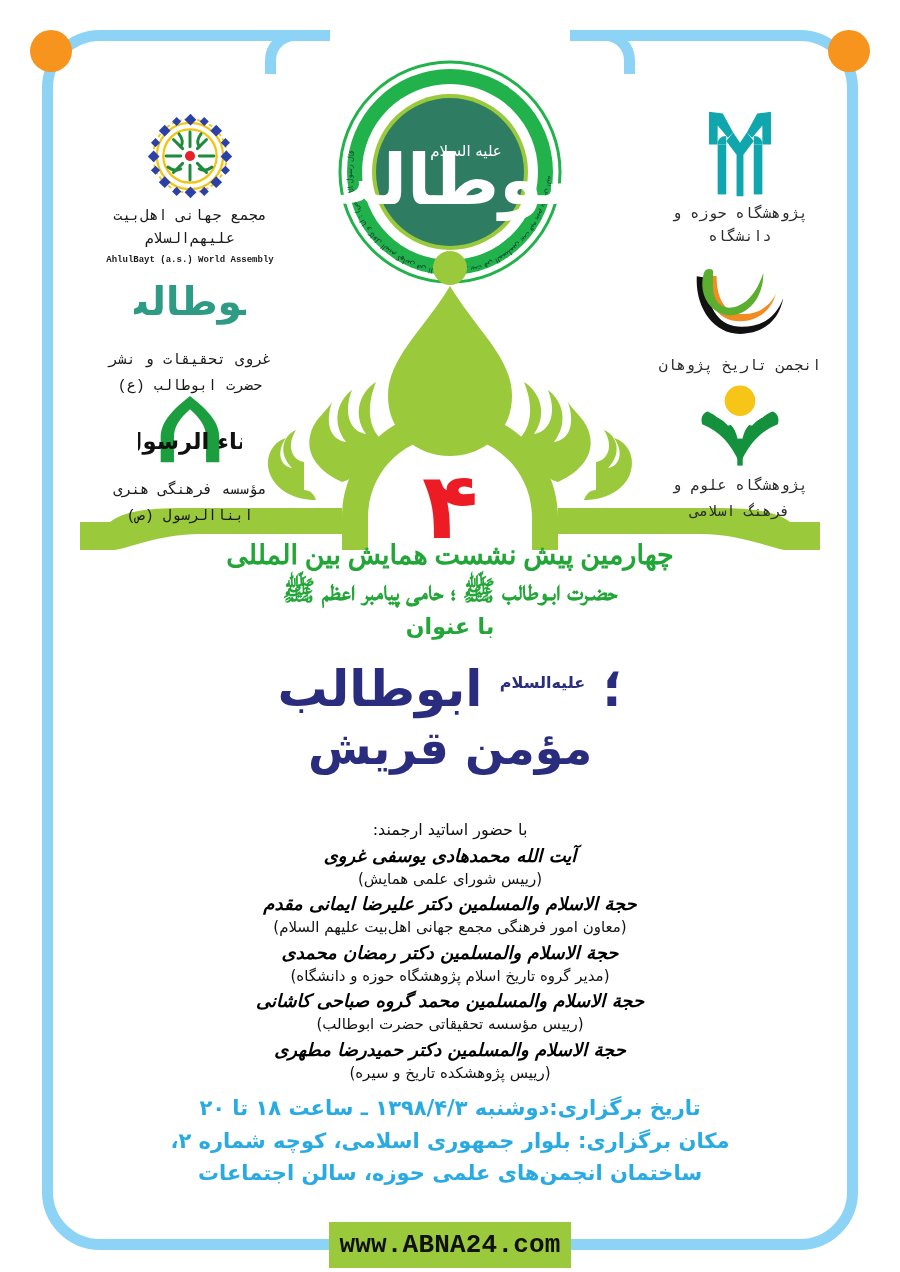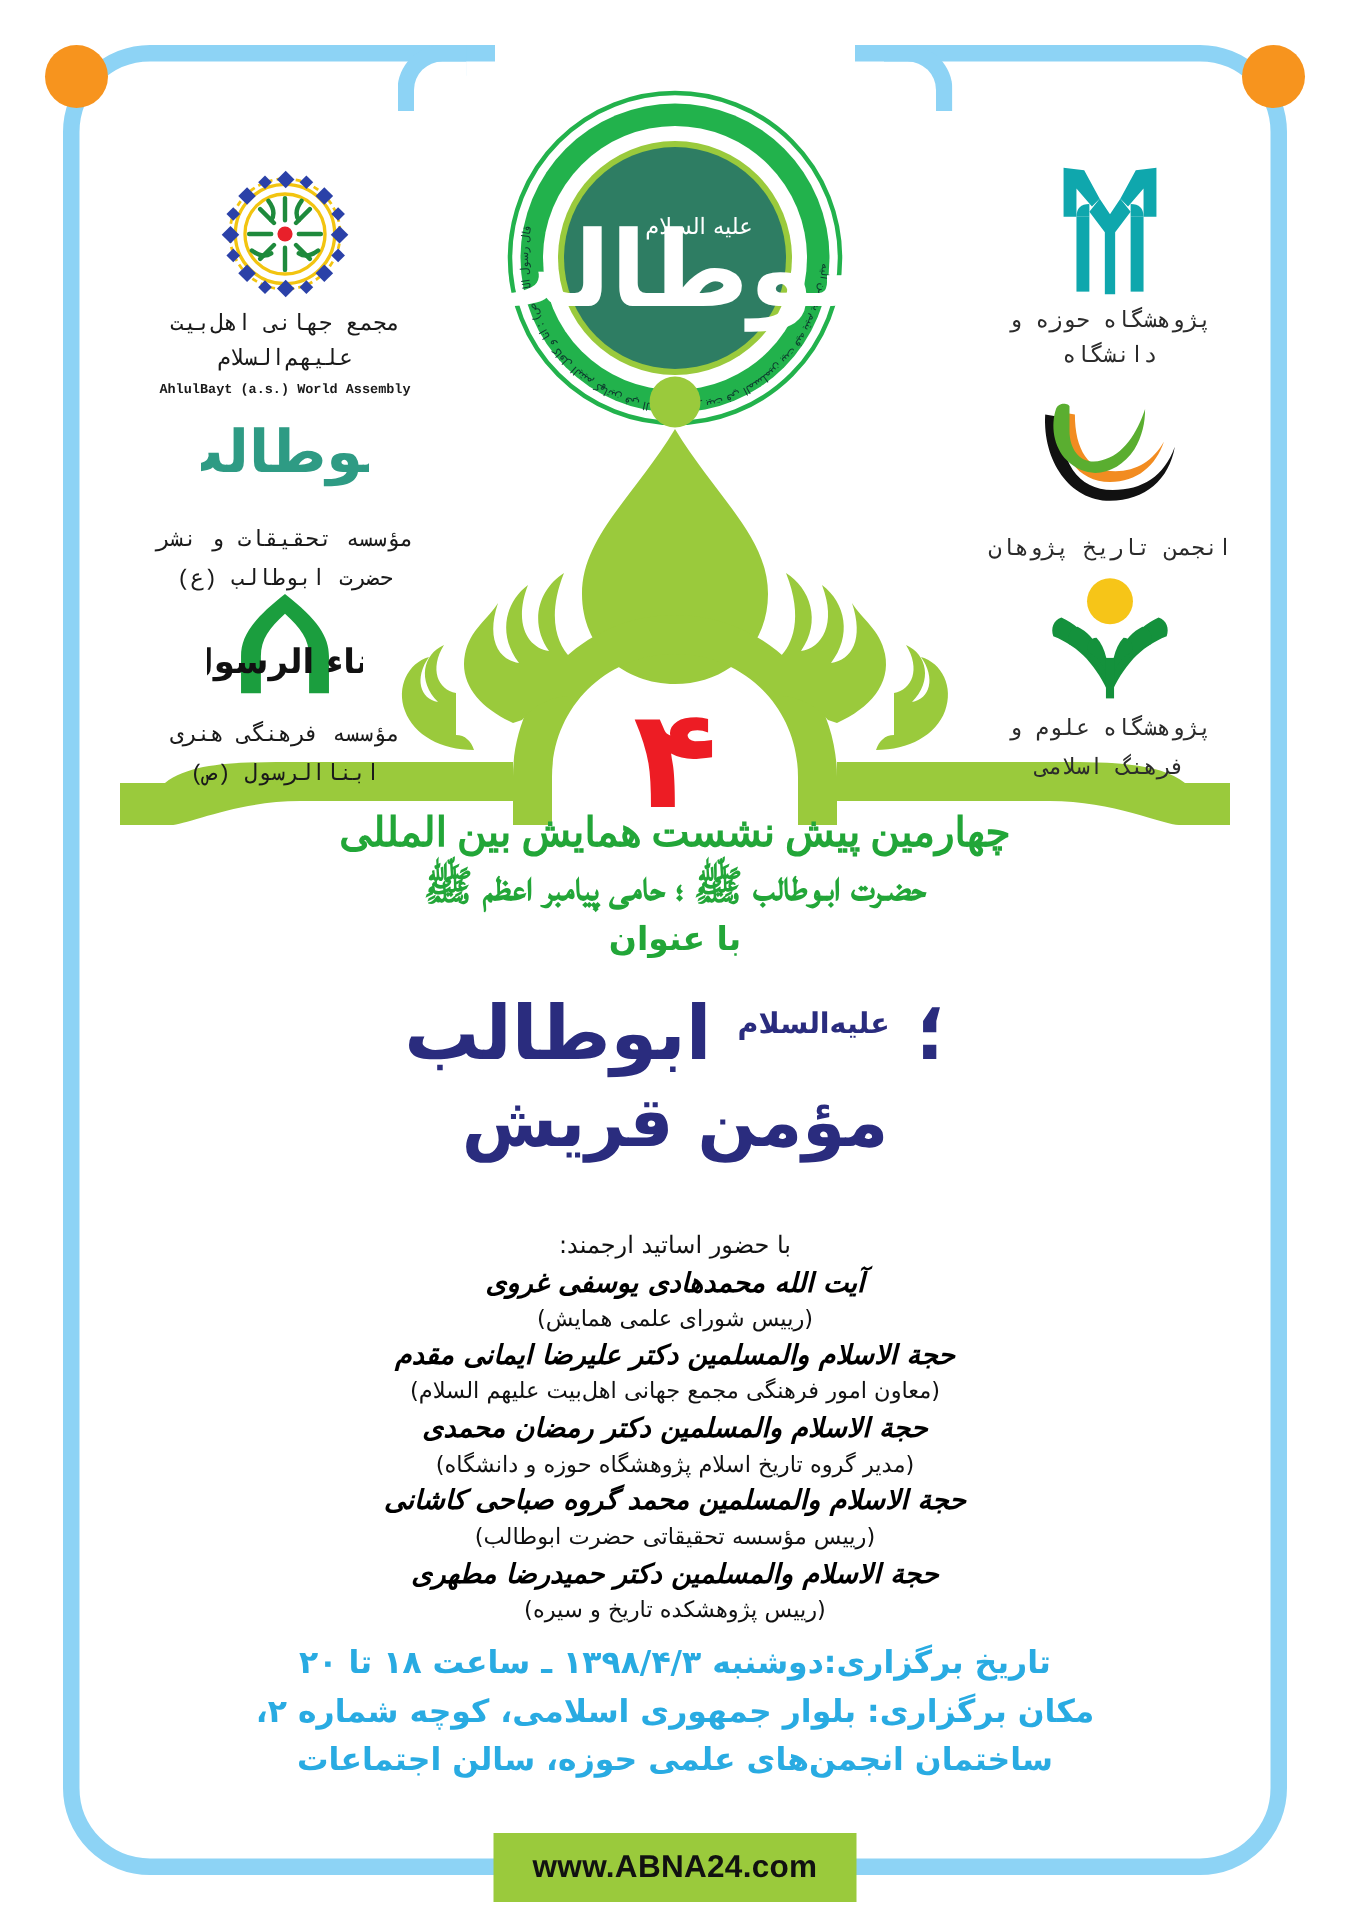--- a/index.html
+++ b/index.html
@@ -83,21 +83,21 @@
     color:#22A638;font-weight:bold;font-size:22px;margin-top:5px;text-align:center;
   }
 
   
   .maintitle{
     position:absolute;left:0;right:0;top:660px;text-align:center;
     color:#2A2C7E;font-weight:bold;
   }
   .mt-1{font-size:50px;line-height:1.16;letter-spacing:-1px;}
   .mt-2{font-size:46px;line-height:1.16;letter-spacing:-1px;margin-top:4px;}
-  .mt-1 .sm{font-size:19px;vertical-align:super;}
+  .mt-1 .sm{font-size:16px;vertical-align:super;}
 
   
   .speakers{
     position:absolute;left:0;right:0;top:818px;text-align:center;color:#111;
   }
   .sp-intro{font-size:16px;line-height:1.5;color:#111;}
   .sp-name{font-size:18px;font-weight:bold;line-height:1.45;color:#000;margin-top:1px;font-style:italic;}
   .sp-role{font-size:15px;line-height:1.42;color:#111;}
 
   
@@ -109,22 +109,22 @@
     letter-spacing:-.2px;
   }
 
   
   .urlbar{
     position:absolute;left:50%;top:1222px;transform:translateX(-50%);
     width:242px;height:46px;background:#9ACA3C;
     display:flex;align-items:center;justify-content:center;
   }
   .urlbar span{
-    color:#111;font-size:21px;font-weight:bold;direction:ltr;
-    font-family:Liberation Sans, sans-serif;letter-spacing:.2px;
+    color:#111;font-size:26px;font-weight:bold;direction:ltr;
+    font-family:Liberation Mono, monospace;letter-spacing:.2px;
   }
 </style>
 </head>
 <body>
 
 <div class="poster">
 
   <div class="frame"></div>
   <div class="frame-notch"></div>
   <div class="notch-l"></div>
@@ -239,21 +239,21 @@
     <div class="cap">مجمع جهانی اهل‌بیت علیهم‌السلام</div>
     <div class="cap en">AhlulBayt (a.s.) World Assembly</div>
   </div>
 
   <div class="logo lg-2">
     <div class="mark">
       <svg viewBox="0 0 120 72" width="112" height="68" aria-hidden="true">
         <text x="60" y="52" text-anchor="middle" font-size="42" font-weight="bold" fill="#2E9B84" font-family="DejaVu Sans, sans-serif">ابوطالب</text>
       </svg>
     </div>
-    <div class="cap">مؤسسه تحقیقات و نشر</div>
+    <div class="cap">غروی تحقیقات و نشر</div>
     <div class="cap">حضرت ابوطالب (ع)</div>
   </div>
 
   <div class="logo lg-3">
     <div class="mark">
       <svg viewBox="0 0 110 80" width="104" height="76" aria-hidden="true">
         <path d="M55 4 C 78 22 86 34 86 48 L 86 74 L 72 74 L 72 48
                  C 72 36 66 28 55 18 C 44 28 38 36 38 48 L 38 74 L 24 74 L 24 48
                  C 24 34 32 22 55 4 Z" fill="#1B9E3E"></path>
         <text x="58" y="60" text-anchor="middle" font-size="24" font-weight="bold" fill="#111" font-family="DejaVu Sans, sans-serif">ابناء الرسول</text>

